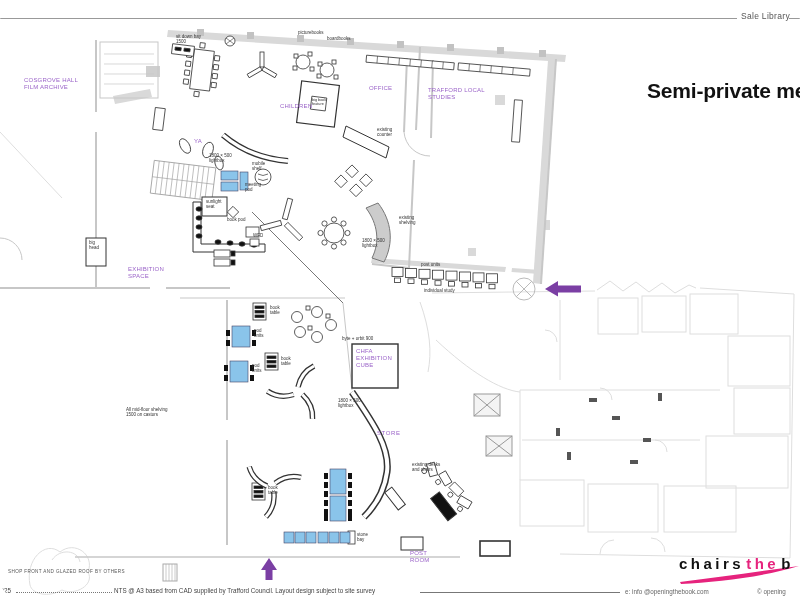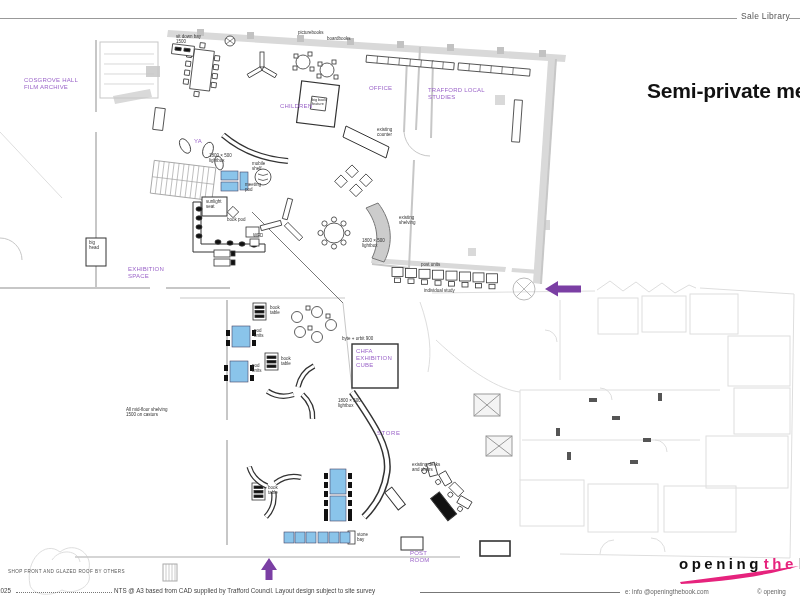--- a/index.html
+++ b/index.html
@@ -1,17 +1,17 @@
 <!DOCTYPE html>
 <html><head>
 <meta charset="utf-8">
 <style>
   html,body{margin:0;padding:0;background:#fff;}
   .stage{position:relative;width:800px;height:600px;background:#fff;overflow:hidden;
-         font-family:"Liberation Sans",sans-serif;color:#222;}
+         font-family:"Liberation Sans",sans-serif;color:#222;border-radius:22px;}
   .stage svg{position:absolute;left:0;top:0;}
   .lbl{position:absolute;white-space:pre-line;line-height:1.15;}
   .room{color:#9a63c8;font-size:6px;letter-spacing:.2px;}
   .ann{font-size:4.5px;color:#333;line-height:1.1;}
   .doc-label{top:12px;left:741px;font-size:8.5px;color:#555;letter-spacing:.3px;}
   .rule{position:absolute;border-top:1px solid #999;height:0;}
   .title{top:79px;left:647px;font-size:21px;font-weight:bold;color:#111;white-space:nowrap;letter-spacing:-.2px;}
   .foot{position:absolute;font-size:6.3px;color:#444;white-space:nowrap;}
   .dotrule{position:absolute;border-top:1px dotted #777;height:0;}
   .shopnote{top:569px;left:8px;font-size:4.6px;color:#555;letter-spacing:.4px;}
@@ -455,15 +455,15 @@
 bay</div>
 
   <div class="lbl shopnote">SHOP FRONT AND GLAZED ROOF BY OTHERS</div>
   <div class="foot" style="top:587px;left:-3px;">2025</div>
   <div class="dotrule" style="top:592px;left:16px;width:96px;"></div>
   <div class="foot" style="top:587px;left:114px;">NTS @ A3 based from CAD supplied by Trafford Council. Layout design subject to site survey</div>
   <div class="rule" style="top:592px;left:420px;width:200px;border-color:#777;"></div>
   <div class="foot" style="top:588px;left:625px;color:#666;">e: info @openingthebook.com</div>
   <div class="foot" style="top:588px;left:757px;color:#666;">© opening</div>
 
-  <div class="logo"><span>opening</span><span class="pink">the</span><span>b</span></div>
+  <div class="logo"><span>chairs</span><span class="pink">the</span><span>b</span></div>
 
 </div>
 
 </body></html>

